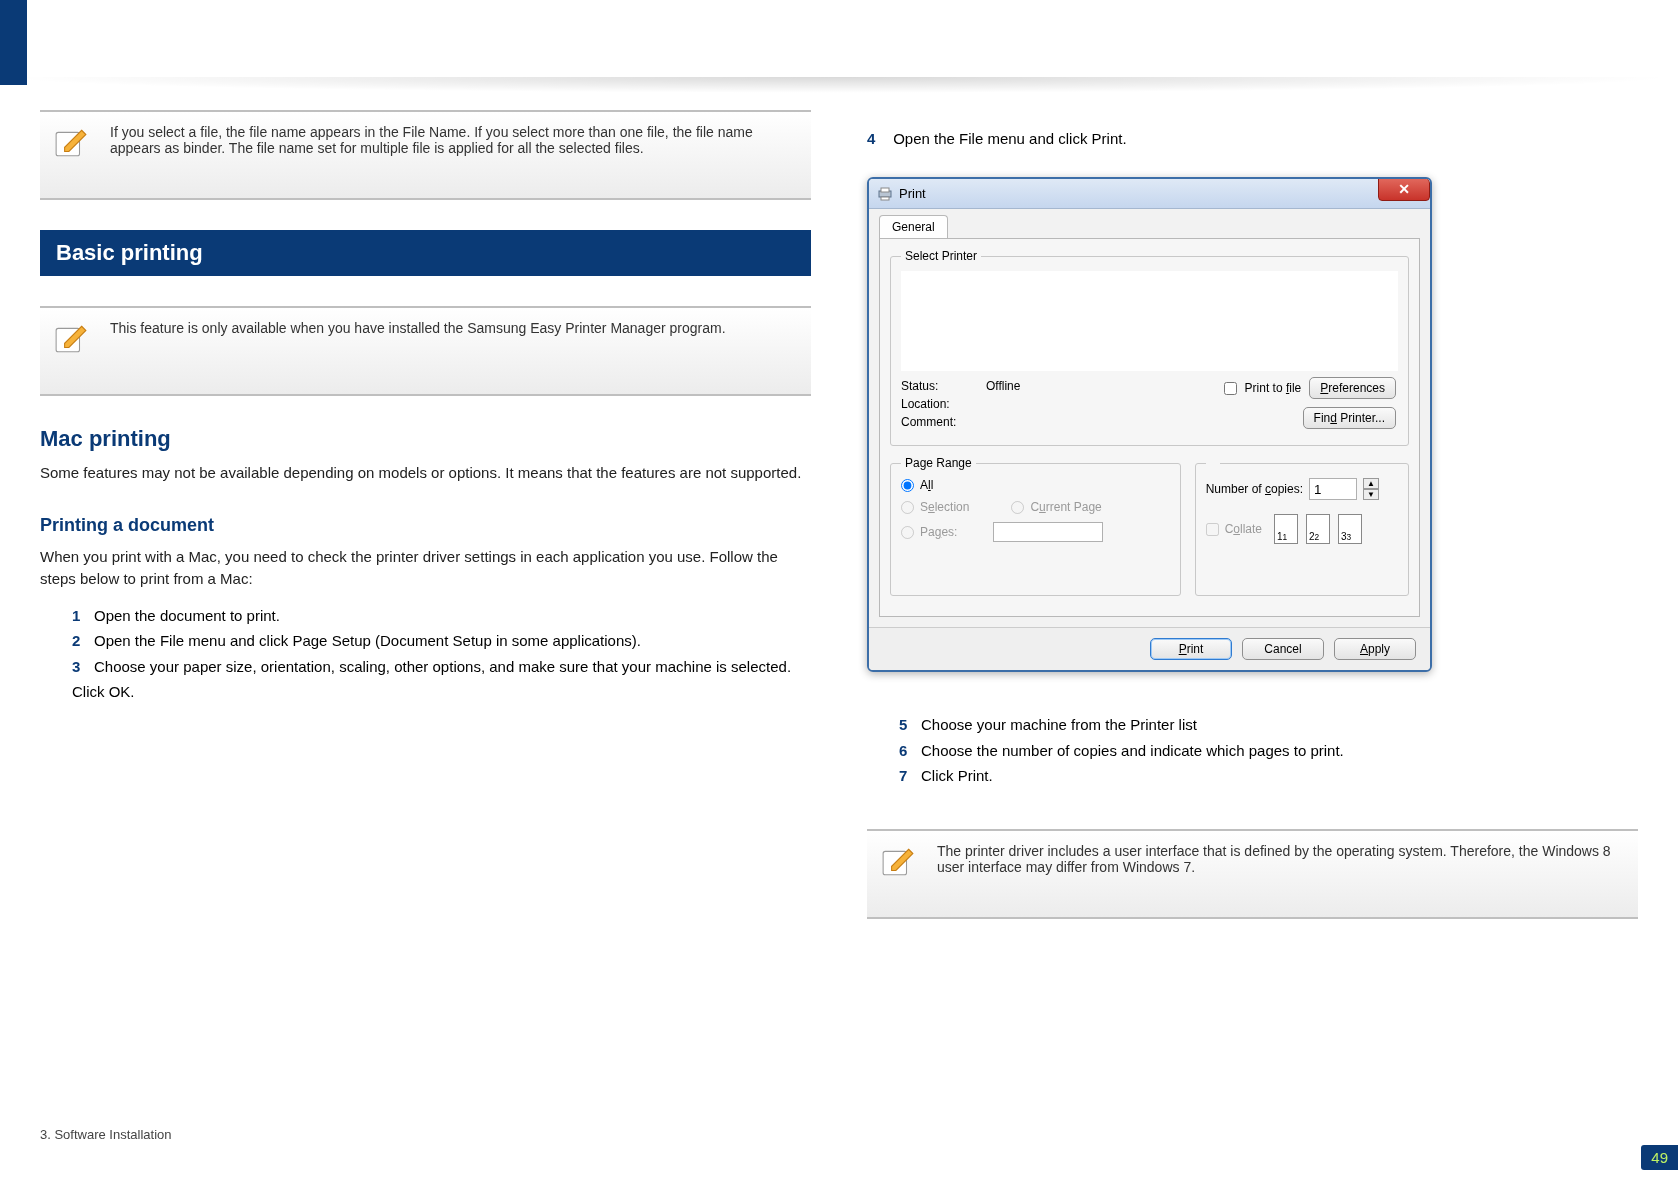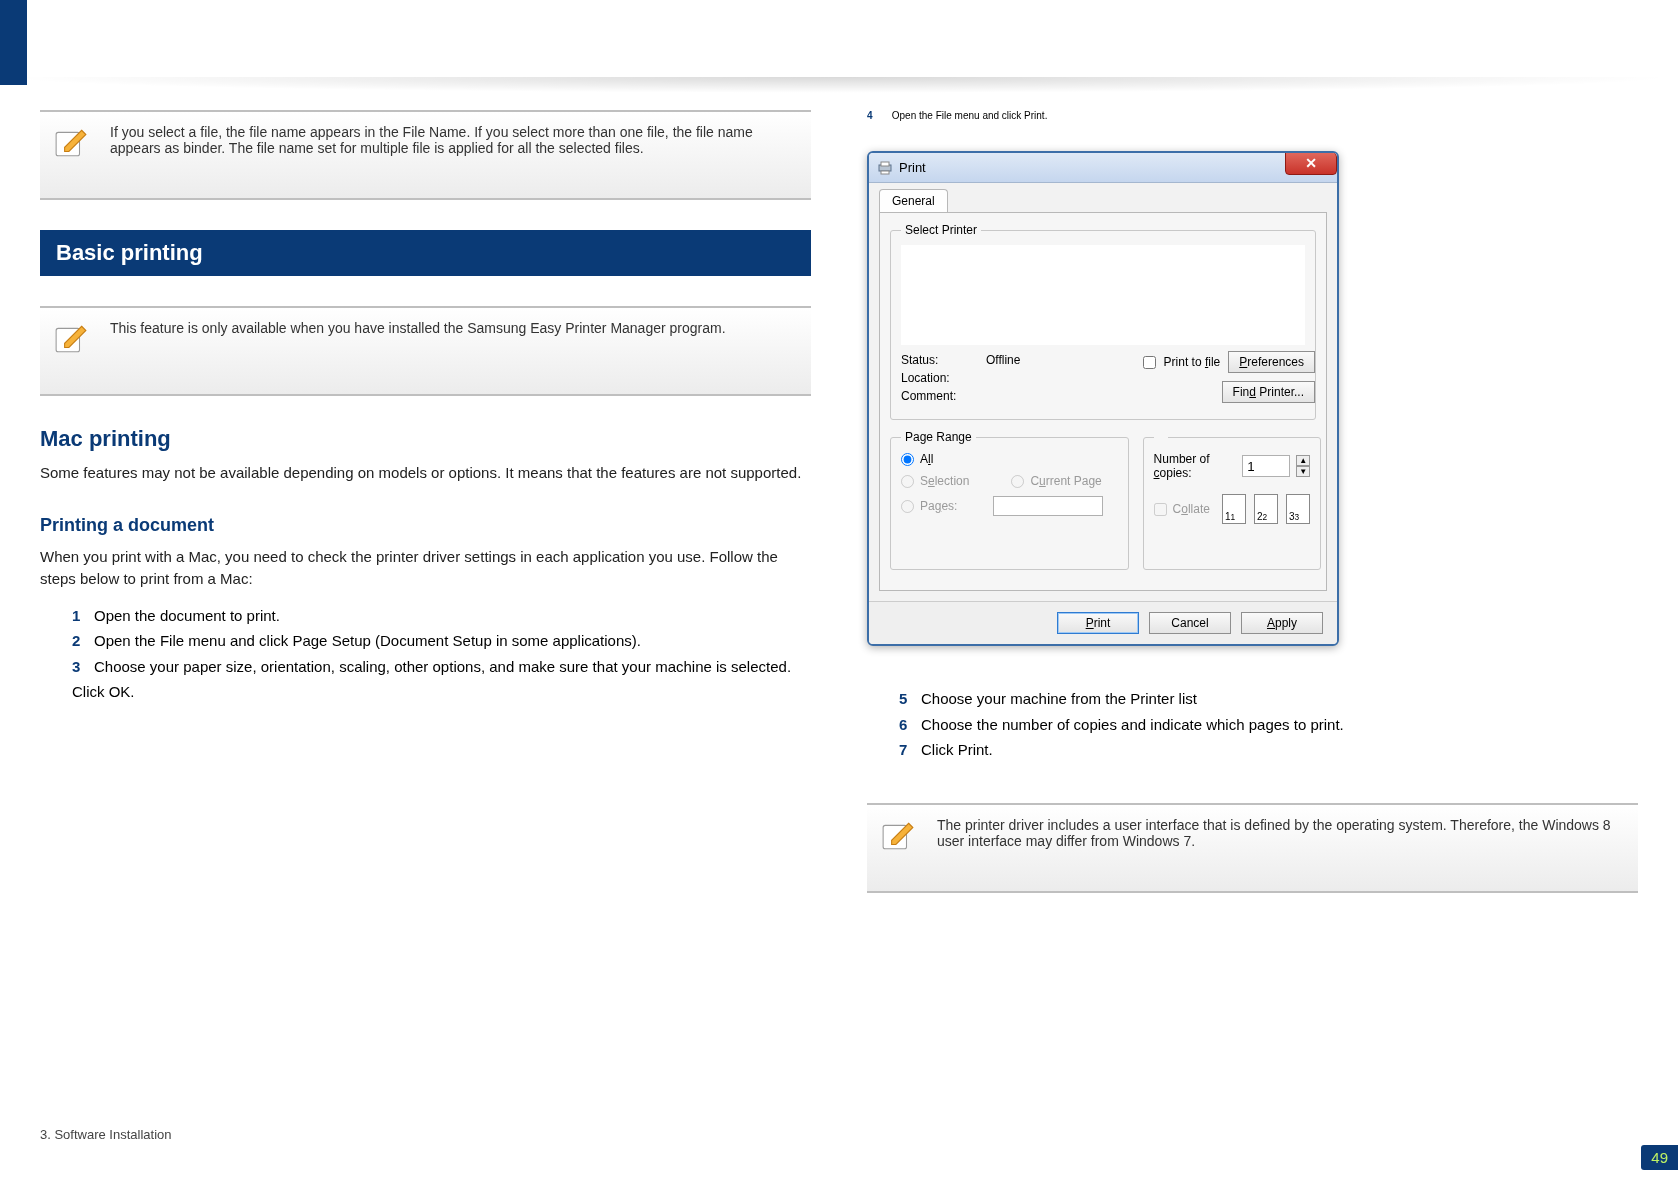--- a/index.html
+++ b/index.html
@@ -55,23 +55,23 @@
   .heading-blue {
     color:#0a3a76;
     font-size:22px;
     font-weight:bold;
     margin:30px 0 10px;
   }
   .body-text { font-size:15px; line-height:1.5; color:#222; margin-bottom:12px; }
   .numlist { margin-left:32px; font-size:15px; line-height:1.7; }
   .numlist .num { color:#0a3a76; font-weight:bold; display:inline-block; width:22px; }
   
-  .screenshot-lead { font-size:10px; margin-bottom:8px; }
+  .screenshot-lead { font-size:15px; margin-bottom:8px; margin-top:20px; }
   .print-dialog {
-    width:472px;
+    width:565px;
     border:2px solid #3c6ea8;
     border-radius:6px;
     background:#f2f2f2;
     box-shadow:0 2px 8px rgba(0,0,0,0.3);
     margin-bottom:40px;
     margin-top:30px;
     position:relative;
     overflow:hidden;
   }
   .print-dialog .titlebar {
@@ -114,27 +114,27 @@
   fieldset.win {
     border:1px solid #c8c8c8;
     border-radius:3px;
     padding:8px 10px 12px;
     margin-bottom:10px;
   }
   fieldset.win legend { font-size:12px; padding:0 4px; color:#000; }
   .printer-area { height:100px; background:#fff; border:none; margin-bottom:8px; }
   .status-row { display:flex; margin-bottom:4px; }
   .status-row .lbl { width:85px; }
-  .right-controls { position:absolute; right:22px; top:198px; display:flex; flex-direction:column; align-items:flex-end; gap:8px; }
+  .right-controls { position:absolute; right:34px; top:198px; display:flex; flex-direction:column; align-items:flex-end; gap:8px; }
   .right-controls .row { display:flex; align-items:center; gap:8px; }
   .win-btn {
     font-size:12px;
     background:linear-gradient(#fafafa,#e4e4e4);
     border:1px solid #8f8f8f;
-    border-radius:0;
+    border-radius:5px;
     padding:3px 10px;
     min-width:82px;
     cursor:pointer;
   }
   .win-btn.default { border:1px solid #2f7bd1; box-shadow:0 0 0 1px #9ec9f5 inset; }
   .win-check { width:13px; height:13px; }
   .page-copies-row { display:flex; gap:14px; }
   fieldset.page-range { flex:0 0 56%; min-height:140px; position:relative;}
   fieldset.copies { flex:1; position:relative;}
   .radio-row { display:flex; align-items:center; gap:6px; margin-bottom:8px; }

